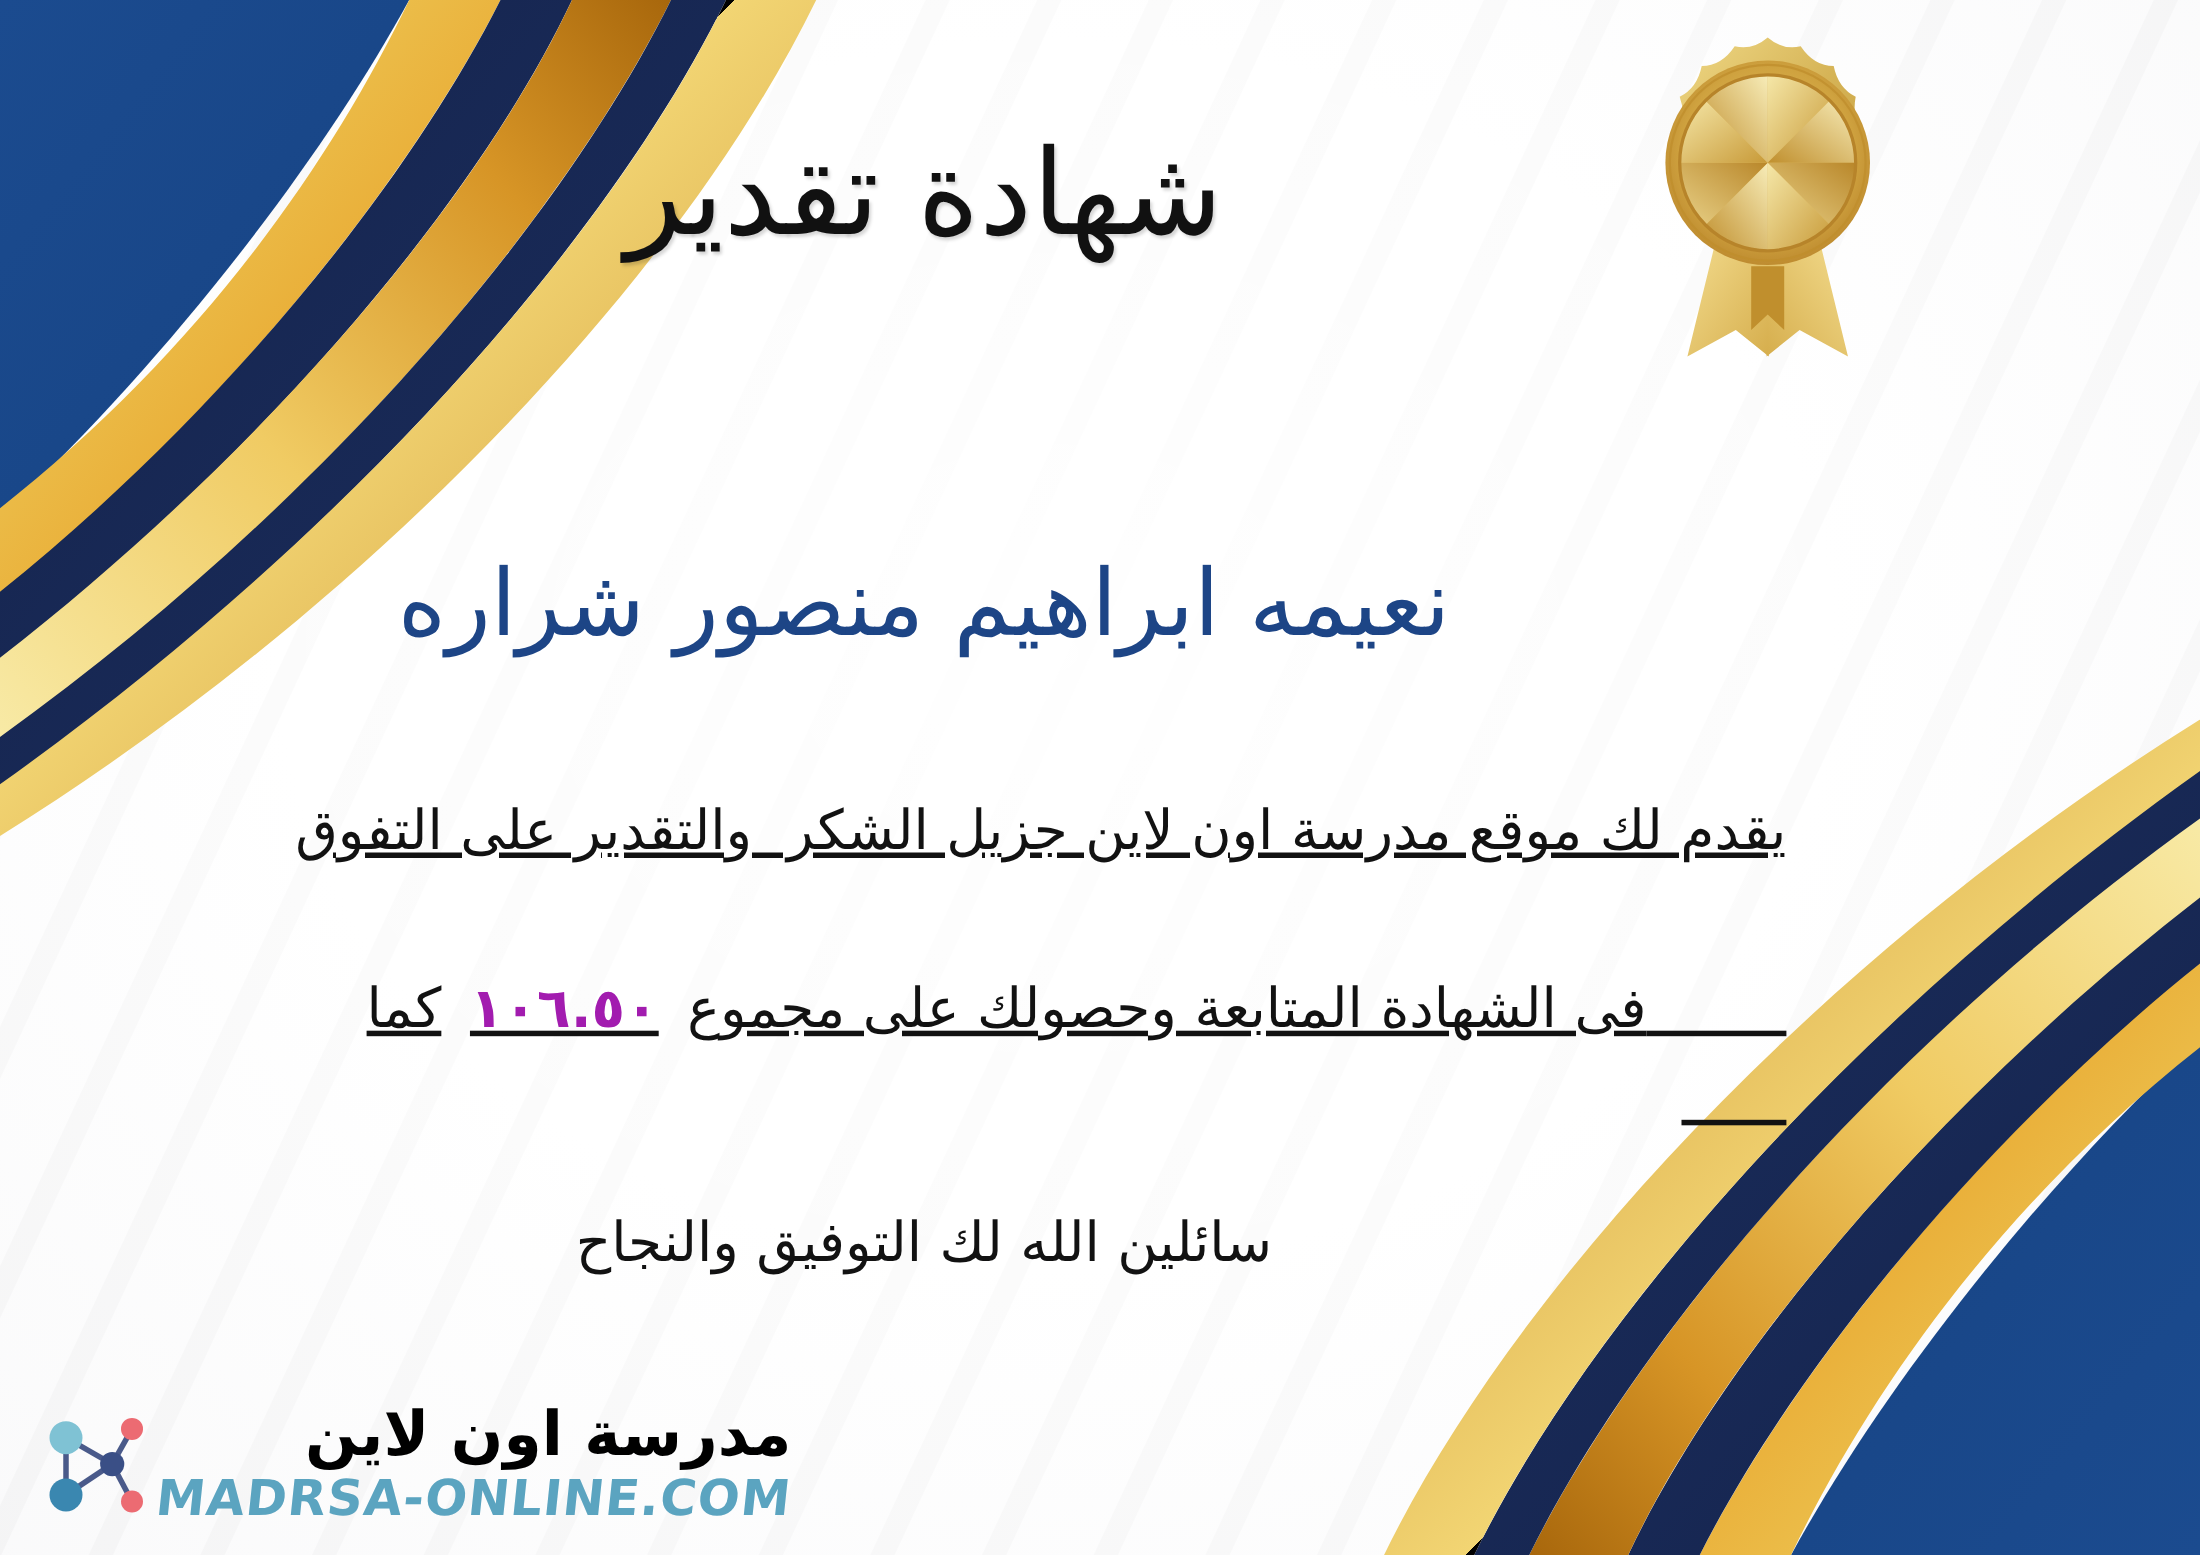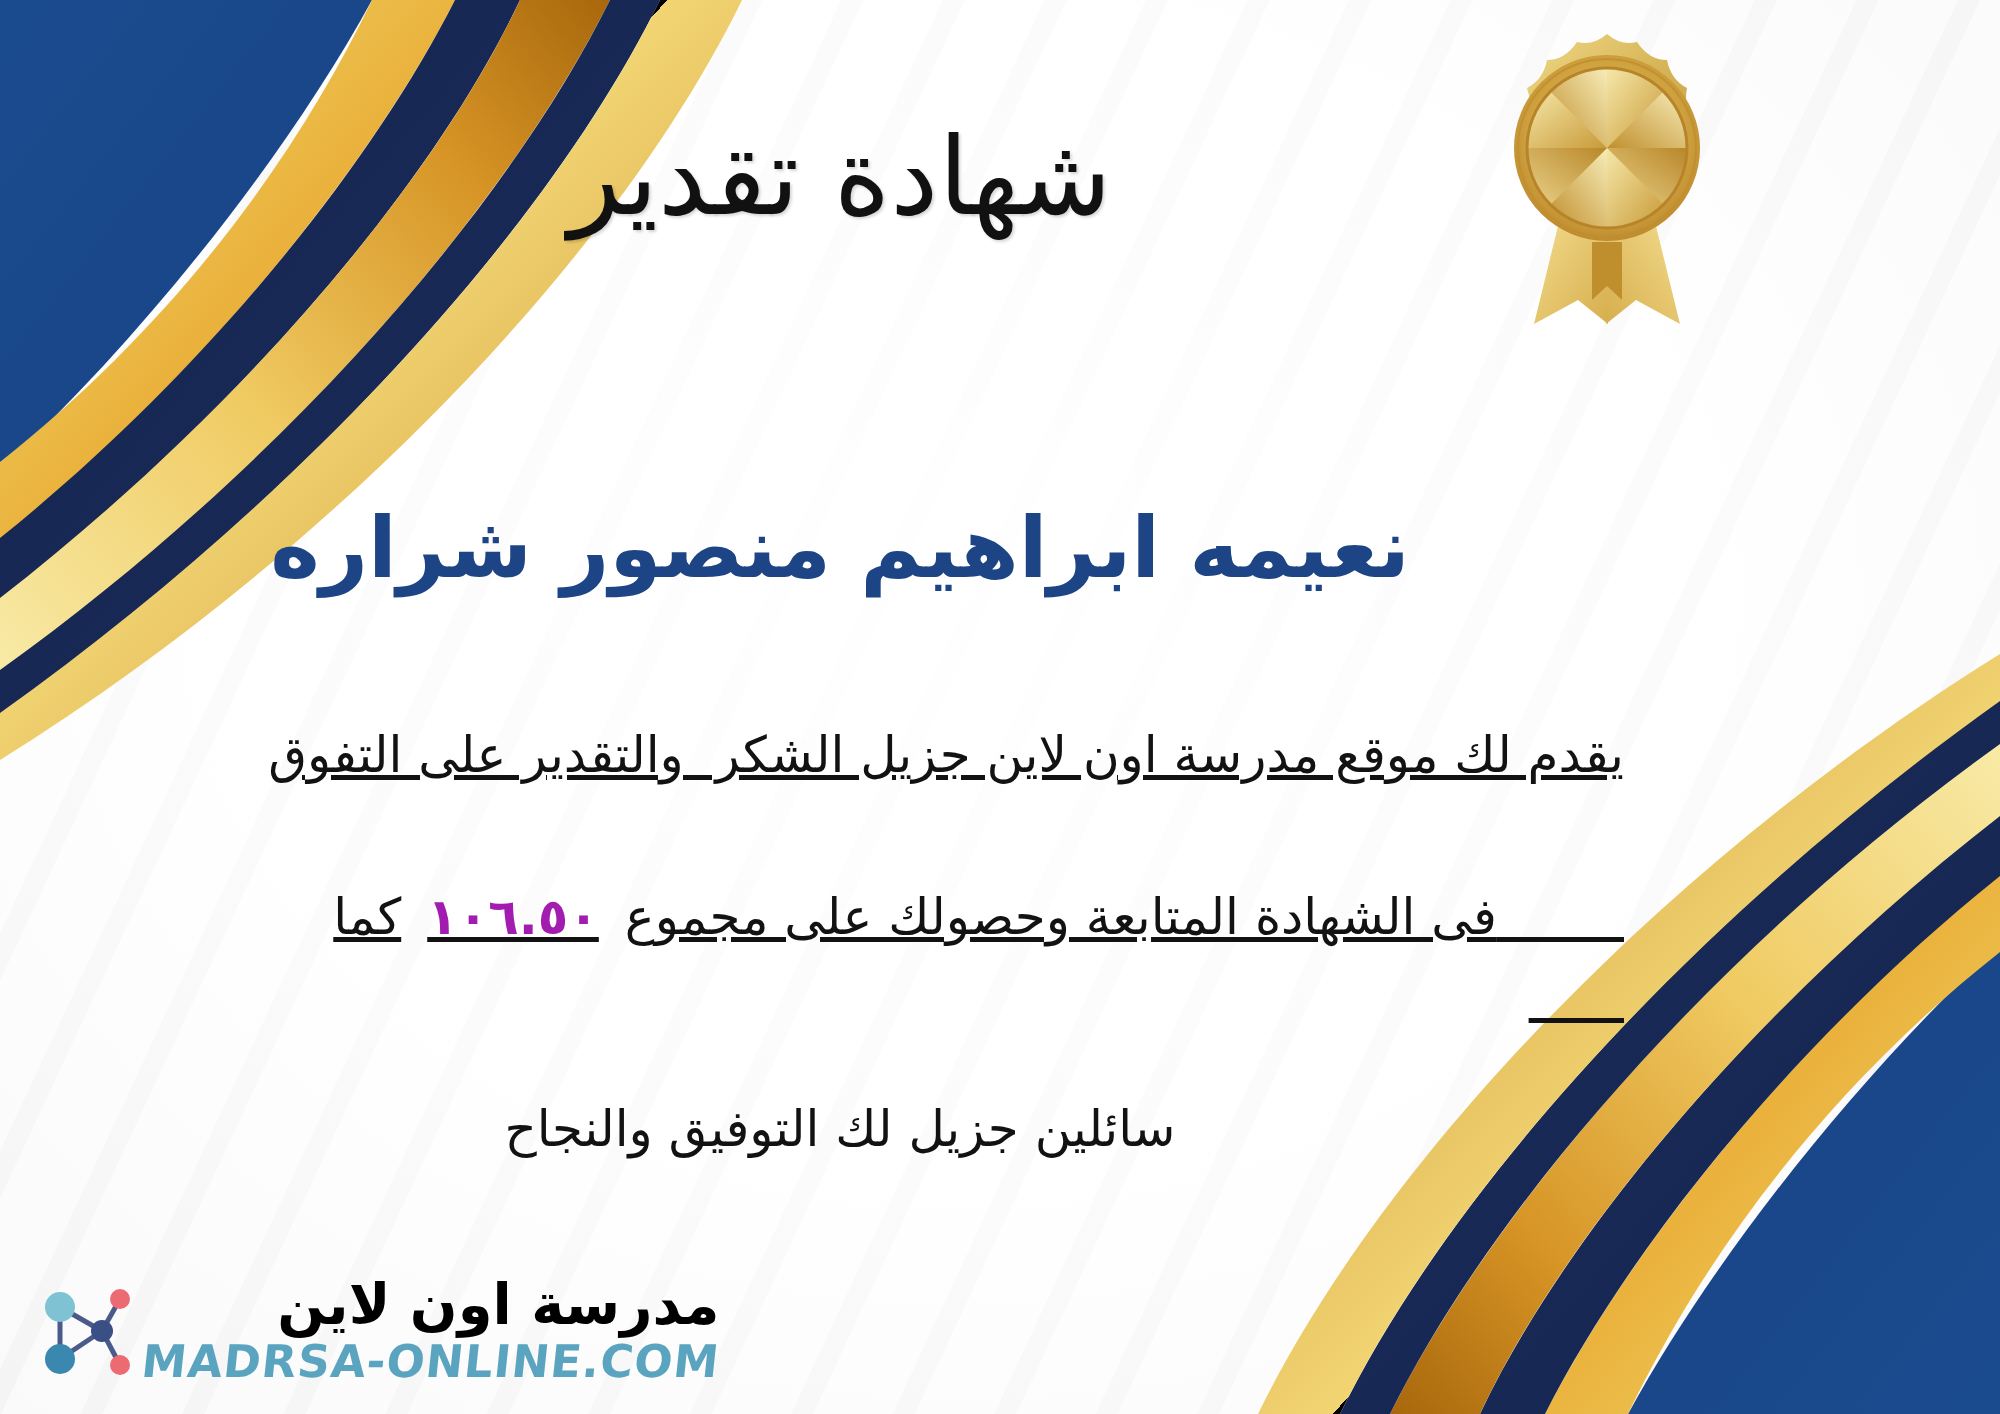--- a/index.html
+++ b/index.html
@@ -84,21 +84,21 @@
     text-shadow: 2px 2px 3px rgba(0,0,0,0.16);
   }
   .recipient {
     position: absolute;
     top: 500px;
     right: 0;
     left: 0;
     text-align: center;
     font-size: 84px;
     line-height: 1.15;
-    font-weight: 700;
+    font-weight: 400;
     color: #1d4586;
   }
   .body-block {
     position: absolute;
     top: 715px;
     right: 56px;
     left: 56px;
     text-align: right;
     font-size: 50px;
     line-height: 1.62;
@@ -301,21 +301,21 @@
 
     <div class="recipient">نعيمه ابراهيم منصور شراره</div>
 
     <div class="body-block">
       <span class="body-line">يقدم لك موقع مدرسة اون لاين جزيل الشكر  والتقدير على التفوق</span>
       <span class="body-line">
         <span>فى الشهادة المتابعة وحصولك على مجموع</span><span class="score">١٠٦.٥٠</span><span>كما</span>
       </span>
     </div>
 
-    <div class="closing">سائلين جزيل لك التوفيق  والنجاح</div>
+    <div class="closing">سائلين الله لك التوفيق  والنجاح</div>
   </div>
 
   <div class="logo">
     <div class="logo-mark">
       <svg width="96" height="110" viewBox="0 0 96 110" xmlns="http://www.w3.org/2000/svg">
         <line x1="26" y1="30" x2="68" y2="54" stroke="#4a5a8a" stroke-width="5"></line>
         <line x1="26" y1="82" x2="68" y2="54" stroke="#4a5a8a" stroke-width="5"></line>
         <line x1="26" y1="30" x2="26" y2="82" stroke="#4a5a8a" stroke-width="5"></line>
         <line x1="68" y1="54" x2="86" y2="22" stroke="#4a5a8a" stroke-width="5"></line>
         <line x1="68" y1="54" x2="86" y2="88" stroke="#4a5a8a" stroke-width="5"></line>

